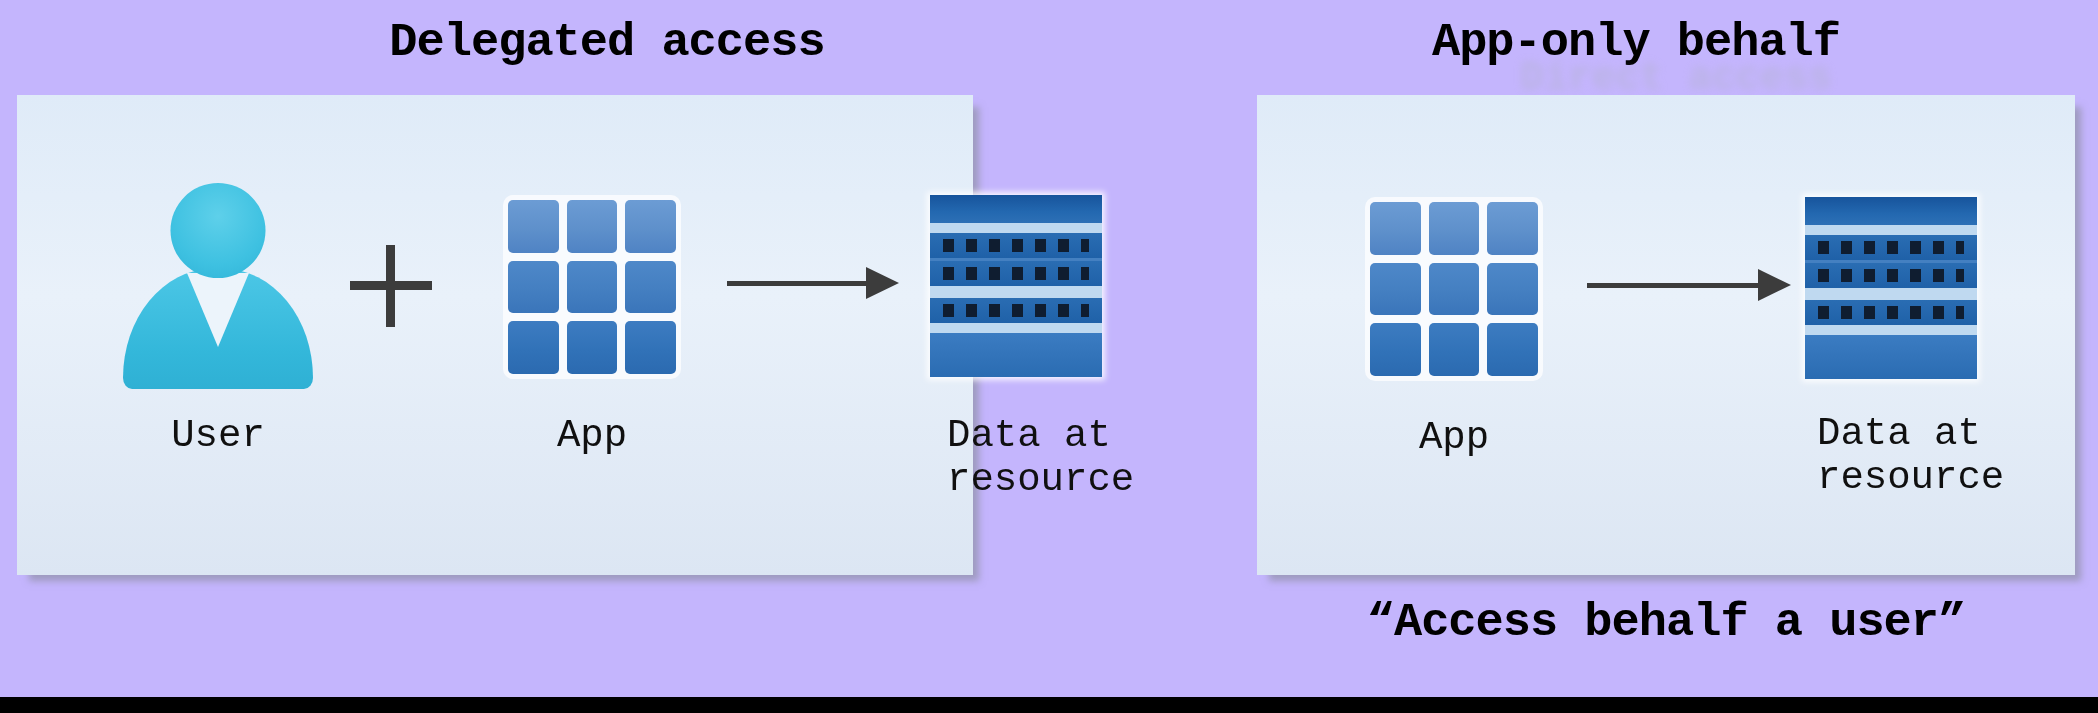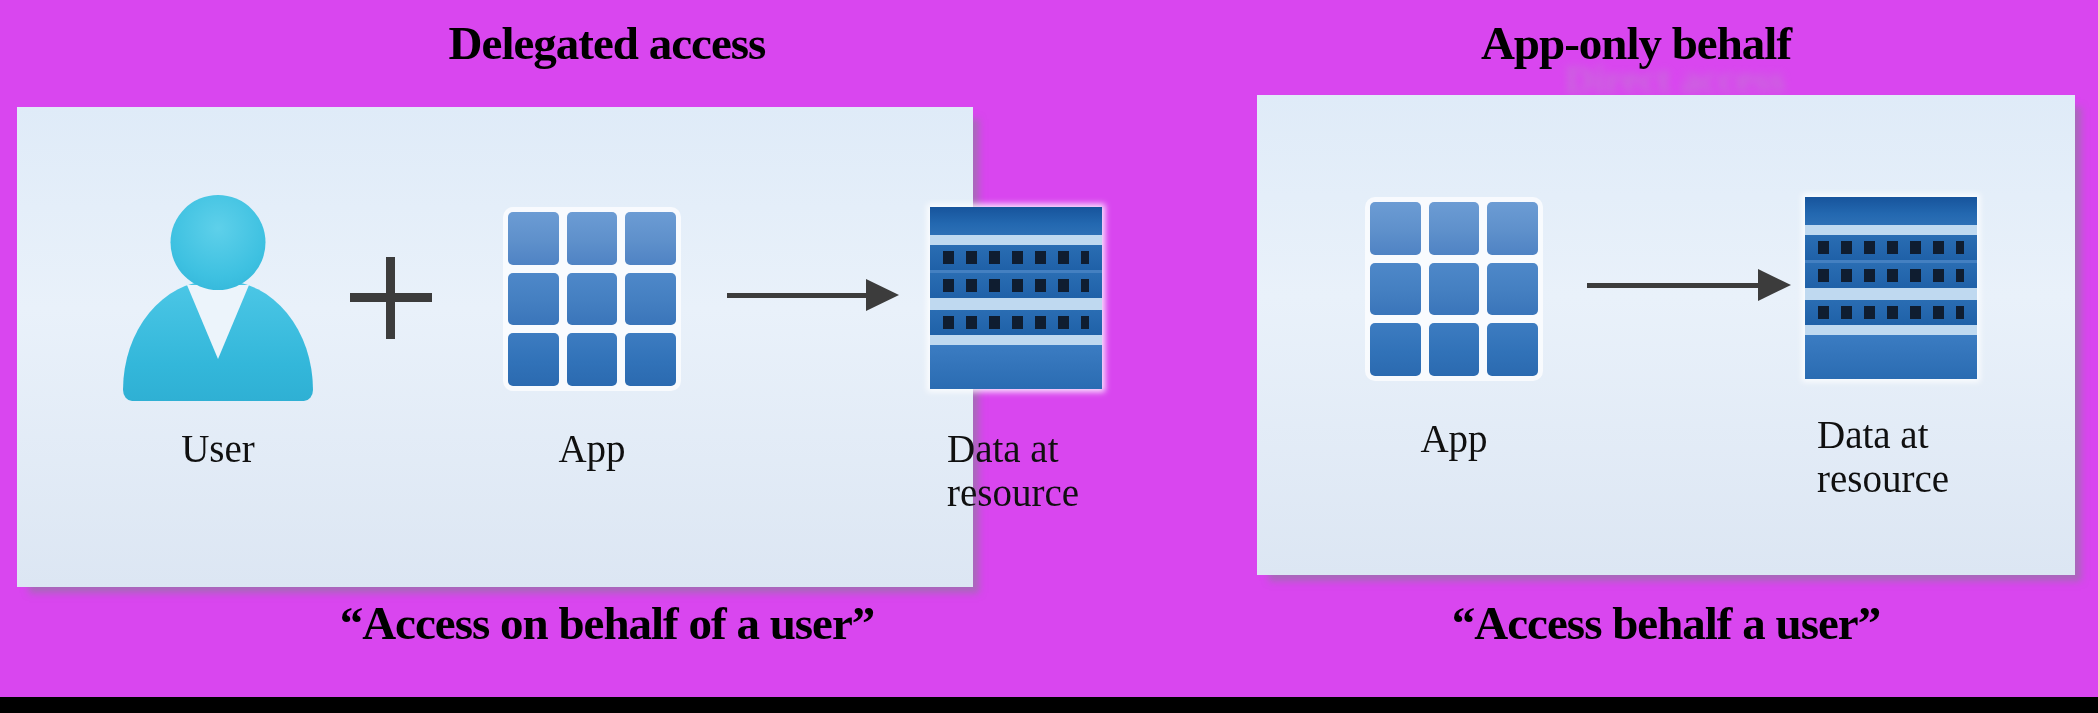--- a/index.html
+++ b/index.html
@@ -1,25 +1,25 @@
 <!DOCTYPE html>
 <html style="--panel-bg-top: #dfebf8; --panel-bg-bottom: #dce6f3; --user-icon: #3ec1e1; --grid-row1: #5e90cb; --grid-row2: #447fc1; --grid-row3: #3172b8; --data-stripe: #bfd9f0; --data-dot: #0f1d30; --arrow: #3c3c3c; --bottom-bar: #000000;"><head>
 <meta charset="utf-8">
 <style>
   html,body{margin:0;padding:0;background:#ffffff;}
   .canvas{
-    position:relative;width:2098px;height:713px;background:#d946ef;overflow:hidden;
-    font-family:Liberation Serif, serif;color:#000;
+    position:relative;width:2098px;height:713px;background:#c4b5fd;overflow:hidden;
+    font-family:Liberation Mono, monospace;color:#000;
   }
   .panel{
     position:absolute;top:95px;height:480px;
     background:linear-gradient(180deg,var(--panel-bg-top) 0%,#e9f1fa 42%,var(--panel-bg-bottom) 100%);
     box-shadow:9px 9px 7px -3px rgba(128,133,140,.55);
   }
-  .panel-left{left:17px;width:956px;margin-top:12px;}
+  .panel-left{left:17px;width:956px;}
   .panel-right{left:1257px;width:818px;}
   .title{
     position:absolute;top:16px;text-align:center;
     font-size:47px;font-weight:700;letter-spacing:-1px;white-space:nowrap;
   }
   .title-left{left:17px;width:1180px;}
   .title-right{left:1227px;width:818px;}
   .ghost{
     position:absolute;left:1520px;top:56px;width:310px;text-align:center;
     font-size:40px;font-weight:700;color:#aab0b6;opacity:.35;filter:blur(4px);white-space:nowrap;
@@ -187,18 +187,17 @@
       <div class="dr-gap"></div>
       <div class="dr-bottom"></div>
     </div>
     <div class="item-label" style="left:560px;top:318px;">
       <span style="display:block;">Data at</span>
       <span style="display:block;">resource</span>
     </div>
 
   </div>
 
-  <div class="caption caption-left">“Access on behalf of a user”</div>
   <div class="caption caption-right">“Access behalf a user”</div>
 
   <div class="bottom-bar"></div>
 
 </div>
 
 </body></html>

